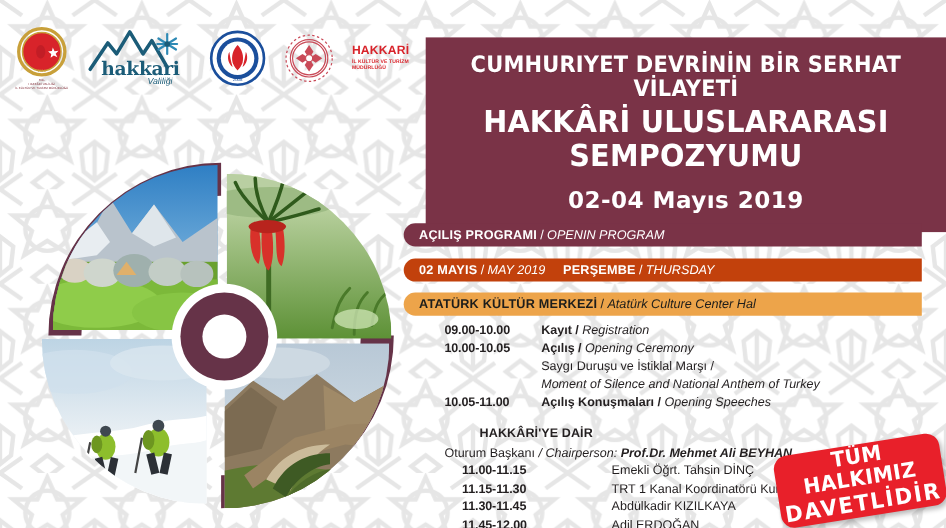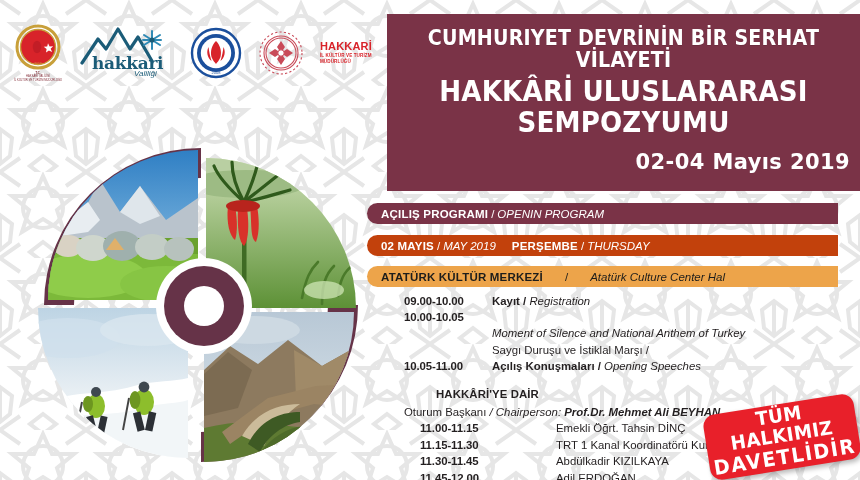--- a/index.html
+++ b/index.html
@@ -61,24 +61,24 @@
     position:absolute;left:128px;top:126px;width:80px;height:80px;border-radius:50%;
     background:#663348;
   }
   .ring-in{
     position:absolute;left:148px;top:146px;width:40px;height:40px;border-radius:50%;
     background:#ffffff;
   }
 
   
   .header{
-    position:absolute;left:387px;top:14px;width:473px;height:177px;
+    position:absolute;left:387px;top:34px;width:473px;height:177px;
     background:#7a3347;
     color:#fff;
-    display:flex;flex-direction:column;align-items:flex-end;justify-content:center;
+    display:flex;flex-direction:column;align-items:center;justify-content:center;
     box-sizing:border-box;padding:6px 10px 10px 10px;
   }
   .h-line1{
     font-family:"DejaVu Sans", sans-serif;
     font-weight:bold;font-size:20.5px;letter-spacing:.2px;
     text-align:center;line-height:1.1;
     transform:scaleX(.93);
     text-shadow:0 1px 0 rgba(0,0,0,.12);
   }
   .h-line2{
@@ -99,21 +99,21 @@
     border-radius:11px 0 0 11px;
     display:flex;align-items:center;
     box-sizing:border-box;padding-left:14px;
     font-size:11.5px;white-space:nowrap;overflow:hidden;
   }
   .bar b{font-weight:bold;letter-spacing:.2px;}
   .bar i{font-style:italic;font-weight:normal;}
   .bar .sep{padding:0 3px;font-style:normal;}
   .bar1{top:203px;background:#7a3347;color:#ffffff;}
   .bar2{top:235px;background:#c2410c;color:#ffffff;}
-  .bar3{top:266px;background:#eda44a;color:#1d1d1b;gap:19px;}
+  .bar3{top:266px;background:#eda44a;color:#1d1d1b;}
   .bar2 .gap{display:inline-block;width:16px;}
 
   
   .schedule{
     position:absolute;left:404px;top:293px;width:450px;
     color:#231f20;font-size:11.4px;line-height:1.42;
   }
   .row{display:flex;align-items:flex-end;}
   .time{width:88px;flex:0 0 88px;font-weight:bold;letter-spacing:-.1px;}
   .desc{flex:1;}
@@ -408,25 +408,30 @@
       <div class="time">09.00-10.00</div>
       <div class="desc">
         <b>Kayıt</b>
         <b>/</b>
         <i>Registration</i>
       </div>
     </div>
 
     <div class="row">
       <div class="time">10.00-10.05</div>
-    </div>
+      <div class="desc">
+        <b>Açılış</b>
+        <b>/</b>
+        <i>Opening Ceremony</i>
+      </div>
+    </div>
+    <div class="cont">Saygı Duruşu ve İstiklal Marşı /</div>
     <div class="cont">
       <i>Moment of Silence and National Anthem of Turkey</i>
     </div>
-    <div class="cont">Saygı Duruşu ve İstiklal Marşı /</div>
 
     <div class="row">
       <div class="time">10.05-11.00</div>
       <div class="desc">
         <b>Açılış Konuşmaları</b>
         <b>/</b>
         <i>Opening Speeches</i>
       </div>
     </div>
   </div>

